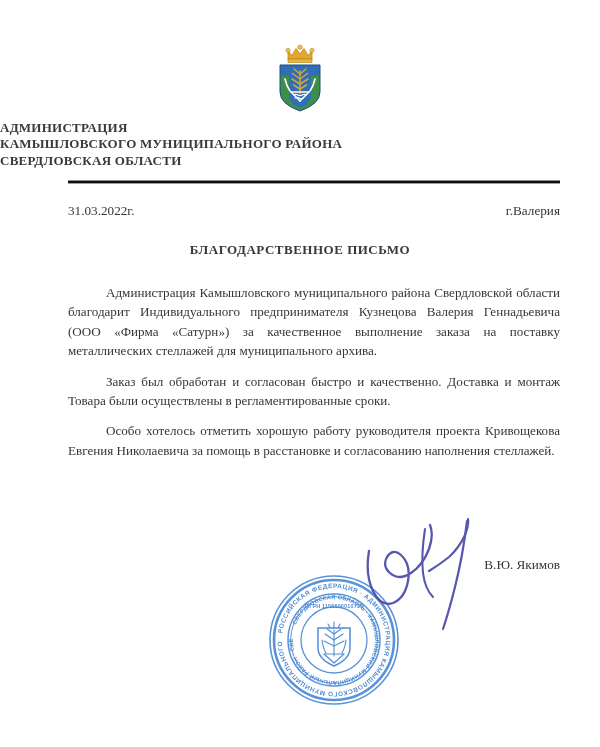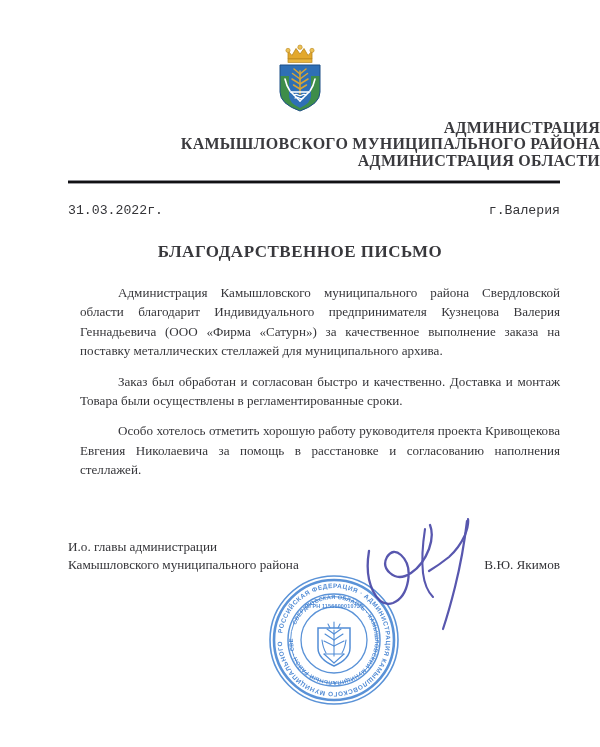--- a/index.html
+++ b/index.html
@@ -26,23 +26,23 @@
     justify-content: center;
   }
   .emblem { position: relative; width: 58px; height: 76px; }
   .emblem svg { display: block; width: 58px; height: 76px; }
 
   
   .org-header {
     position: absolute;
     left: 0; right: 0;
     top: 120px;
-    text-align: right;
+    text-align: left;
     font-weight: bold;
-    font-size: 16px;
+    font-size: 13px;
     letter-spacing: 0.25px;
     line-height: 16.3px;
     color: #3a3a3e;
   }
   .org-header .ln { display: block; white-space: nowrap; }
 
   
   .divider {
     position: absolute;
     left: 68px;
@@ -64,47 +64,46 @@
   .date-row {
     position: absolute;
     left: 68px;
     width: 492px;
     top: 203px;
     font-size: 13.2px;
     color: #343438;
     display: flex;
     justify-content: space-between;
     align-items: center;
-    font-family: Liberation Mono, monospace;
   }
 
   
   .doc-title {
     position: absolute;
     left: 0; right: 0;
     top: 242px;
     text-align: center;
     font-weight: bold;
-    font-size: 17px;
+    font-size: 13px;
     letter-spacing: 0.5px;
     color: #38383c;
   }
 
   
   .body-text {
     position: absolute;
     left: 68px;
     width: 492px;
     top: 283px;
     font-size: 13.1px;
     line-height: 19.4px;
     color: #36363a;
   }
   .body-text p {
-    margin: 0 0 11px 12px;
+    margin: 0 0 11px 0;
     text-align: justify;
     text-indent: 38px;
     text-justify: inter-word;
   }
   .body-text p:last-child { margin-bottom: 0; }
 
   
   .sig-block {
     position: absolute;
     left: 68px;
@@ -194,21 +193,21 @@
           <path d="M23 57 q2 -1.4 4 0 q2 1.4 4 0 q2 -1.4 4 0"></path>
           <path d="M24 60 q2 -1.4 4 0 q2 1.4 4 0"></path>
         </g>
       </svg>
     </div>
   </div>
 
   <div class="org-header">
     <span class="ln">АДМИНИСТРАЦИЯ</span>
     <span class="ln">КАМЫШЛОВСКОГО МУНИЦИПАЛЬНОГО РАЙОНА</span>
-    <span class="ln">АДМИНИСТРАЦИЯ ОБЛАСТИ</span>
+    <span class="ln">СВЕРДЛОВСКАЯ ОБЛАСТИ</span>
   </div>
 
   <div class="divider">
     <div class="bar-top"></div>
     <div class="bar-mid"></div>
     <div class="bar-bot"></div>
   </div>
 
   <div class="date-row">
     <span>31.03.2022г.</span>
@@ -217,24 +216,20 @@
 
   <div class="doc-title">БЛАГОДАРСТВЕННОЕ ПИСЬМО</div>
 
   <div class="body-text">
     <p>Администрация Камышловского муниципального района Свердловской области благодарит Индивидуального предпринимателя Кузнецова Валерия Геннадьевича (ООО «Фирма «Сатурн») за качественное выполнение заказа на поставку металлических стеллажей для муниципального архива.</p>
     <p>Заказ был обработан и согласован быстро и качественно. Доставка и монтаж Товара были осуществлены в регламентированные сроки.</p>
     <p>Особо хотелось отметить хорошую работу руководителя проекта Кривощекова Евгения Николаевича за помощь в расстановке и согласованию наполнения стеллажей.</p>
   </div>
 
   <div class="sig-block">
-    <div class="sig-left">
-      <div>И.о. главы администрации</div>
-      <div>Камышловского муниципального района</div>
-    </div>
     <div class="sig-name">В.Ю. Якимов</div>
   </div>
 
   <div class="stamp">
     <svg viewBox="0 0 136 136" xmlns="http://www.w3.org/2000/svg">
       <defs>
         <path id="arcOuter" d="M 68,68 m -52,0 a 52,52 0 1,1 104,0 a 52,52 0 1,1 -104,0"></path>
         <path id="arcInner" d="M 68,68 m -41,0 a 41,41 0 1,1 82,0 a 41,41 0 1,1 -82,0"></path>
       </defs>
       <g fill="none" stroke="#4484d2" opacity="0.88">

